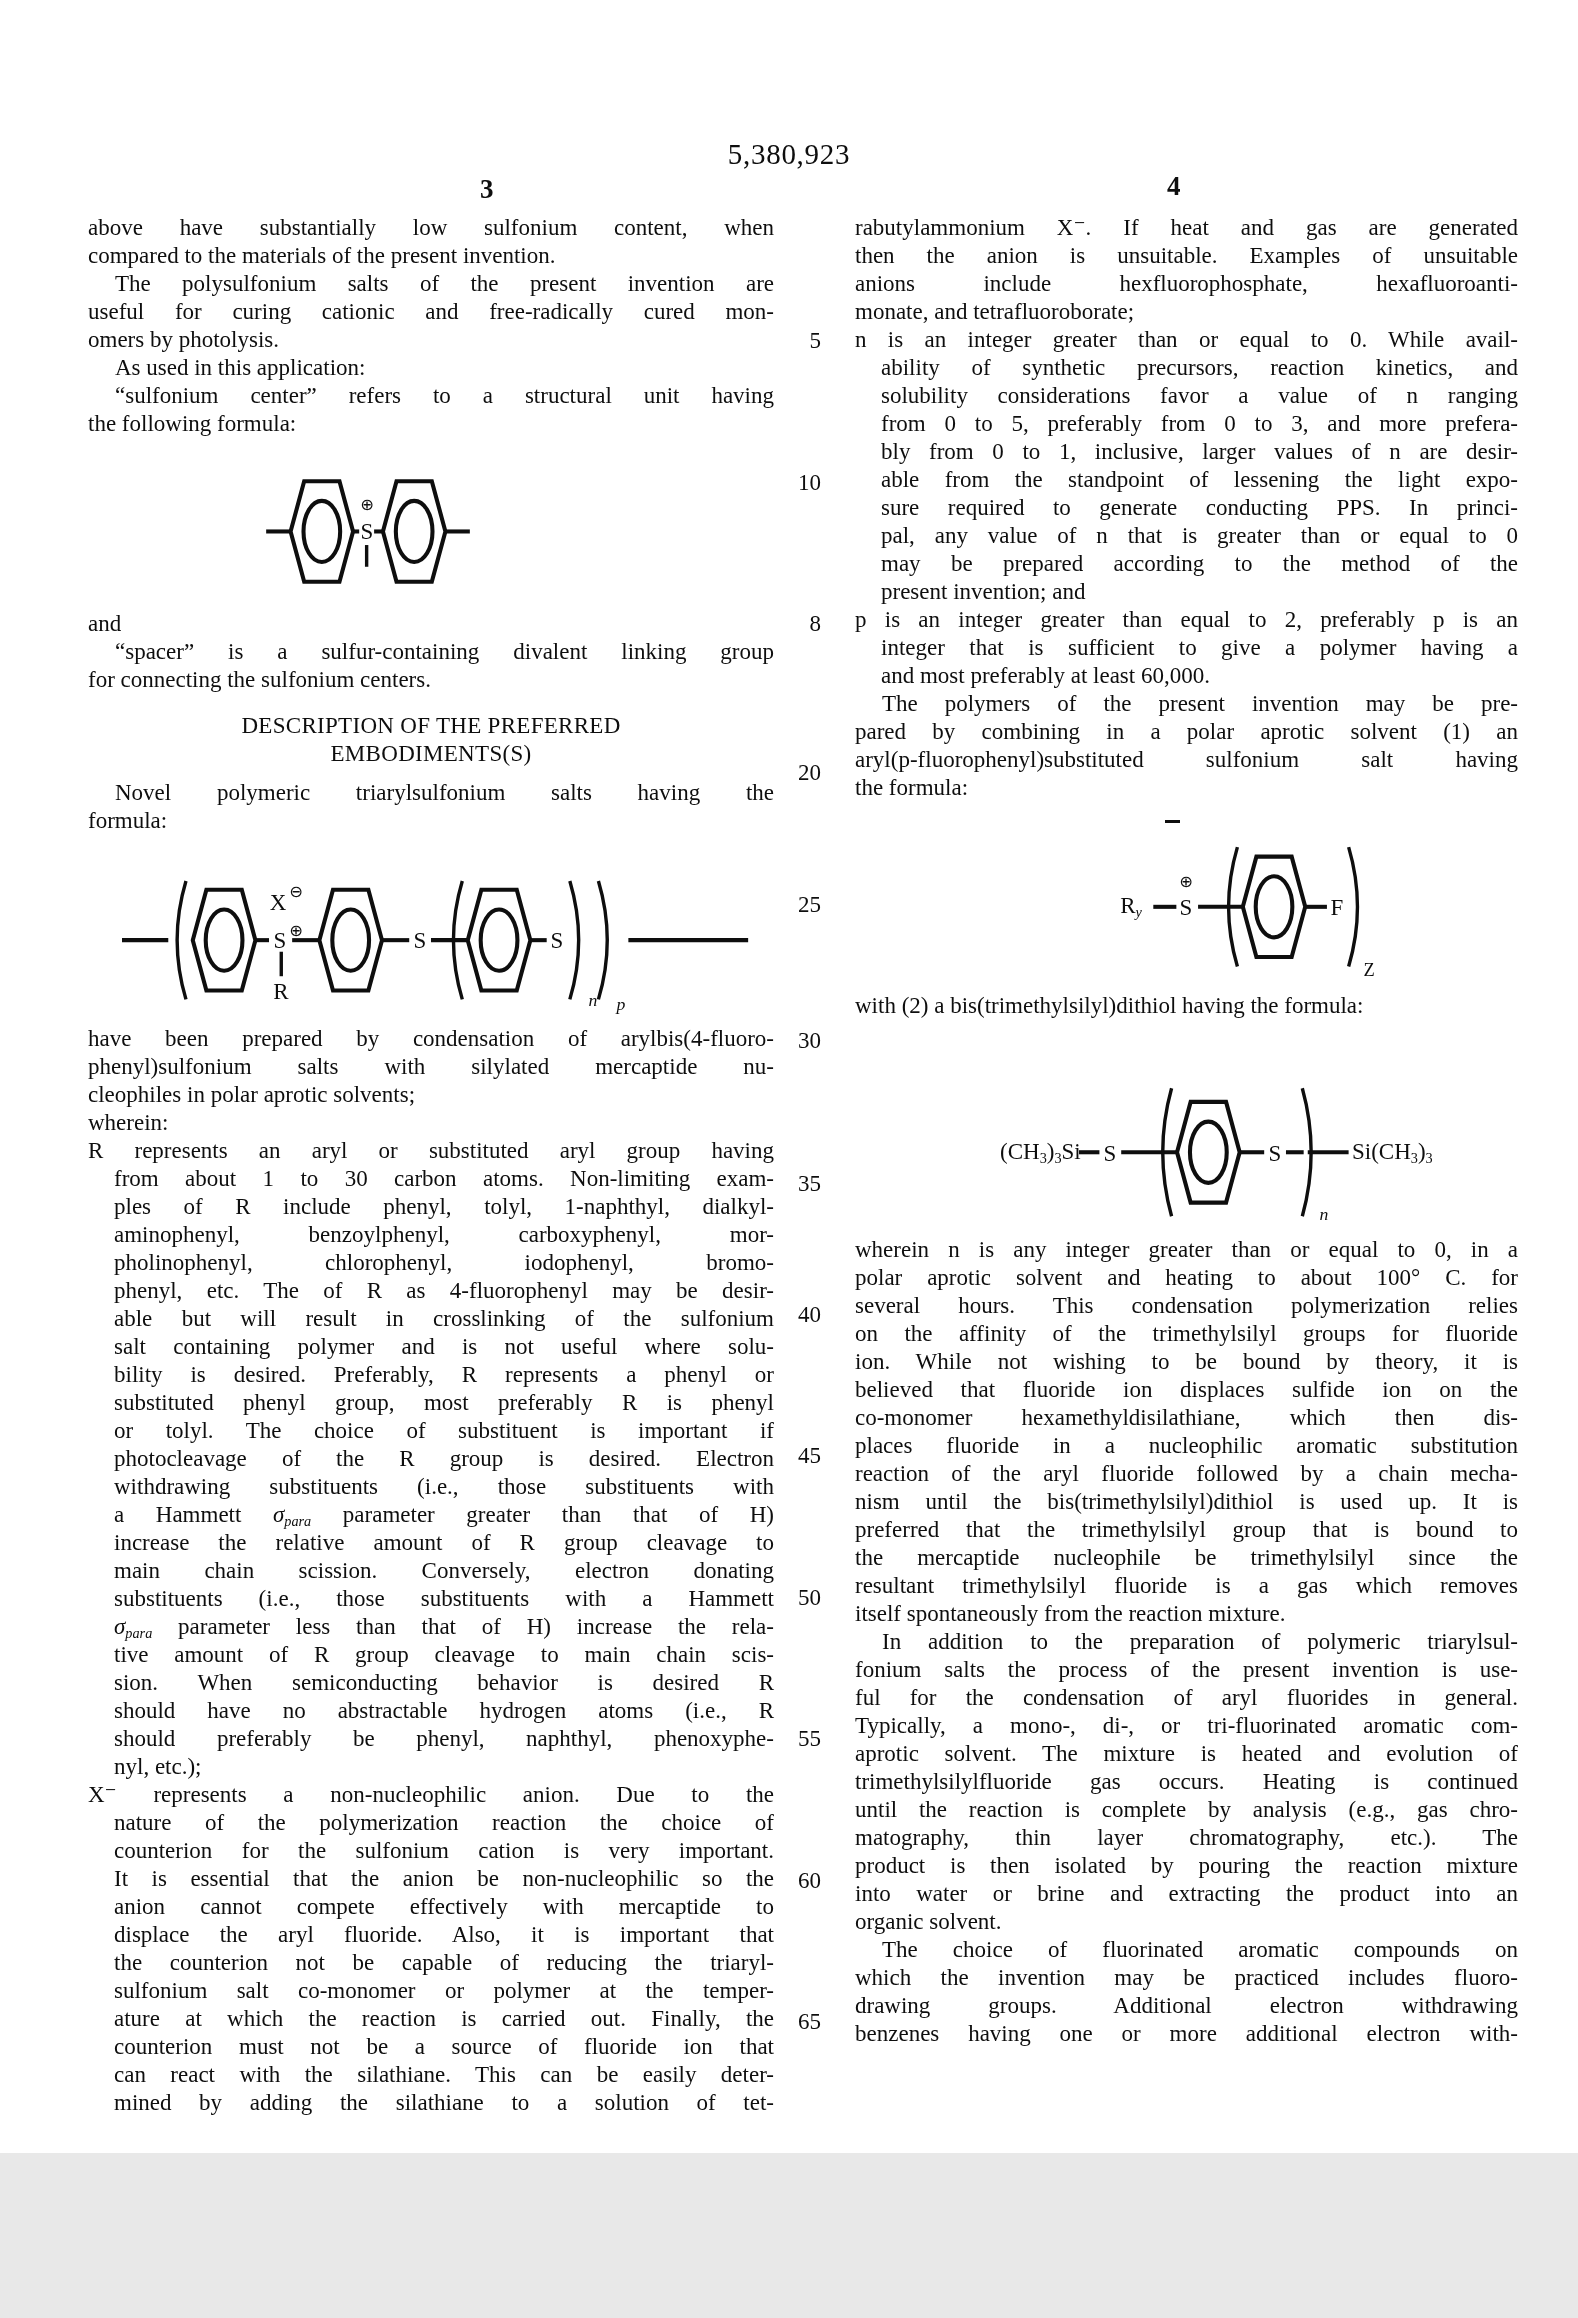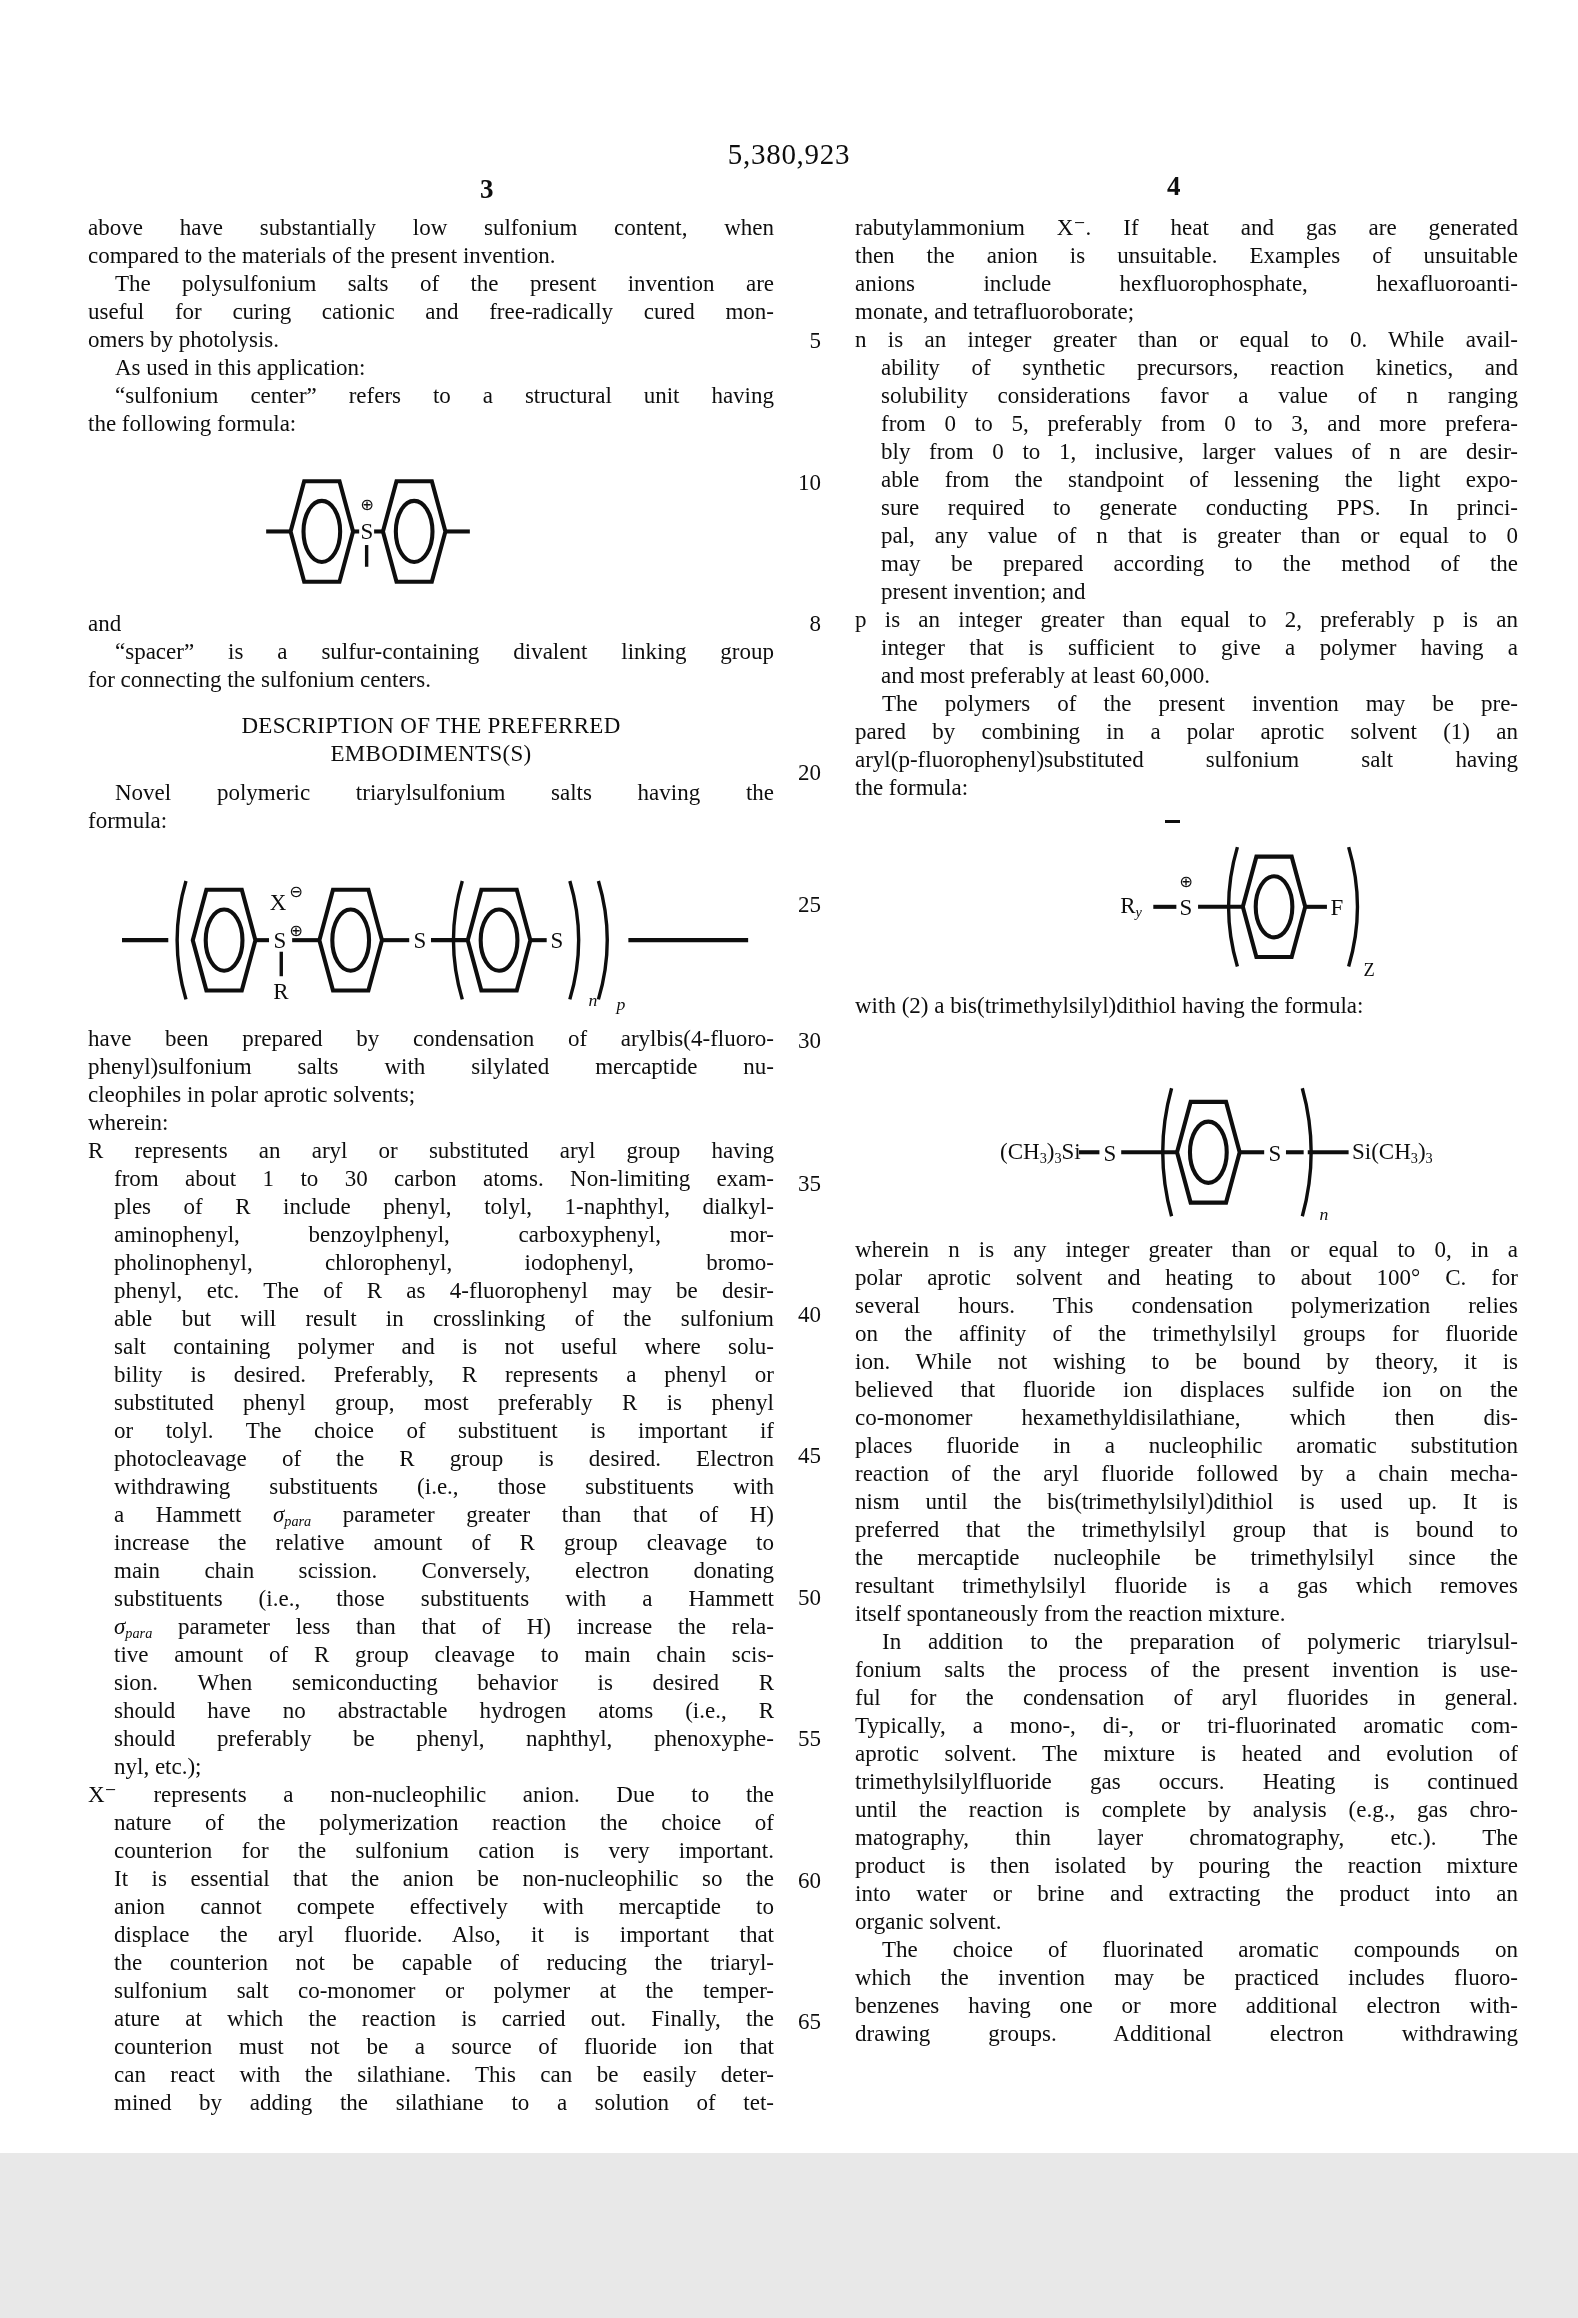--- a/index.html
+++ b/index.html
@@ -287,20 +287,20 @@
         <div class="ln j">Typically, a mono-, di-, or tri-fluorinated aromatic com-</div>
         <div class="ln j">aprotic solvent. The mixture is heated and evolution of</div>
         <div class="ln j">trimethylsilylfluoride gas occurs. Heating is continued</div>
         <div class="ln j">until the reaction is complete by analysis (e.g., gas chro-</div>
         <div class="ln j">matography, thin layer chromatography, etc.). The</div>
         <div class="ln j">product is then isolated by pouring the reaction mixture</div>
         <div class="ln j">into water or brine and extracting the product into an</div>
         <div class="ln e">organic solvent.</div>
         <div class="ln j ind">The choice of fluorinated aromatic compounds on</div>
         <div class="ln j">which the invention may be practiced includes fluoro-</div>
+        <div class="ln j">drawing groups. Additional electron withdrawing</div>
         <div class="ln j">benzenes having one or more additional electron with-</div>
-        <div class="ln j">drawing groups. Additional electron withdrawing</div>
       </div>
 
   </div>
 
 </div>
 
 
 </body></html>

